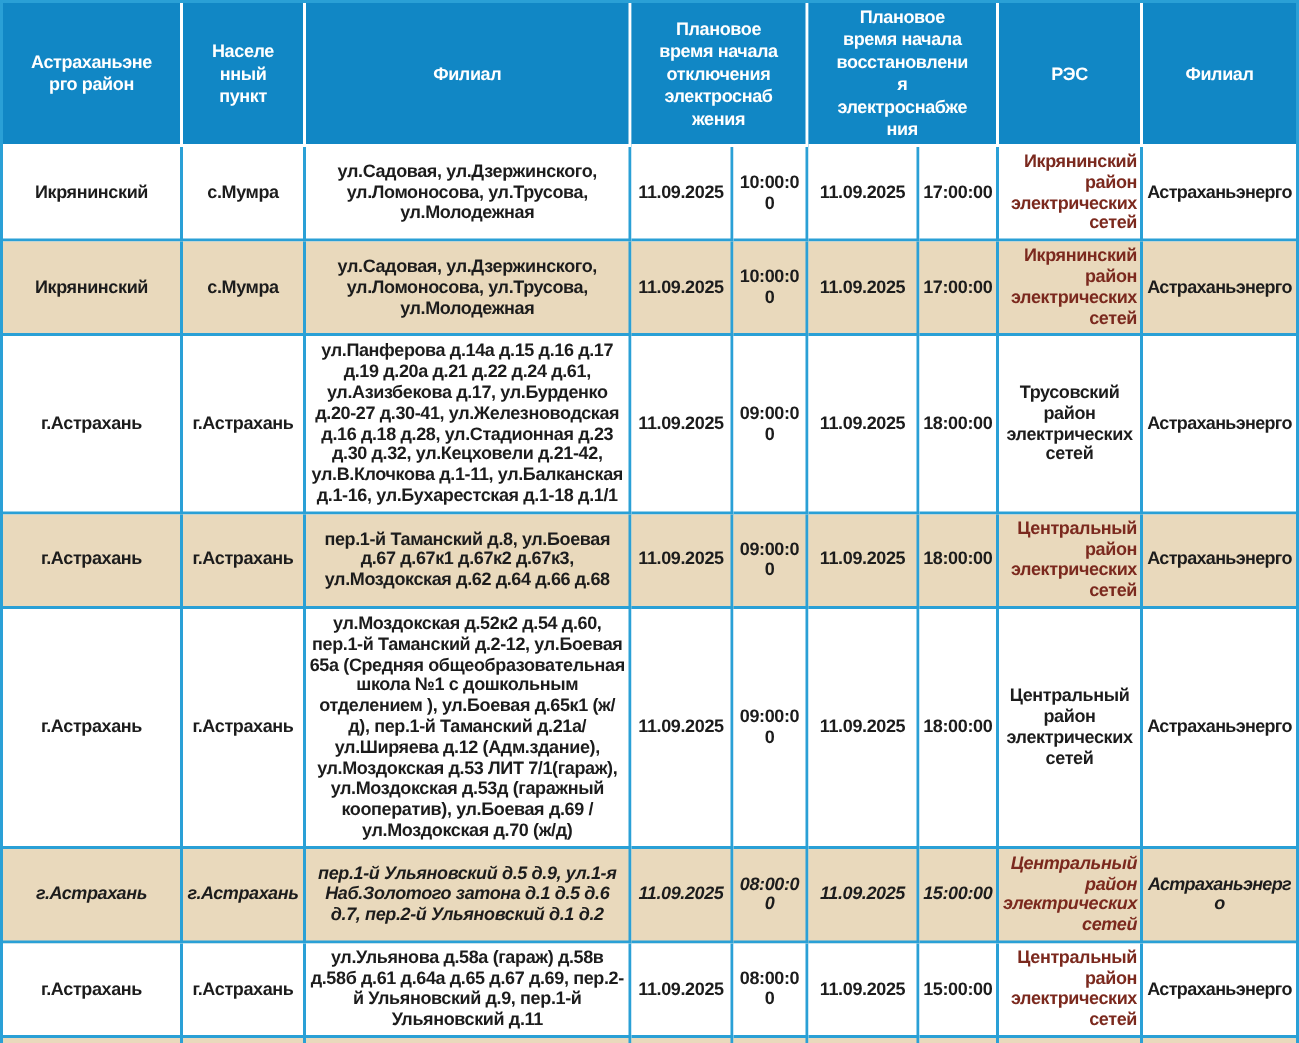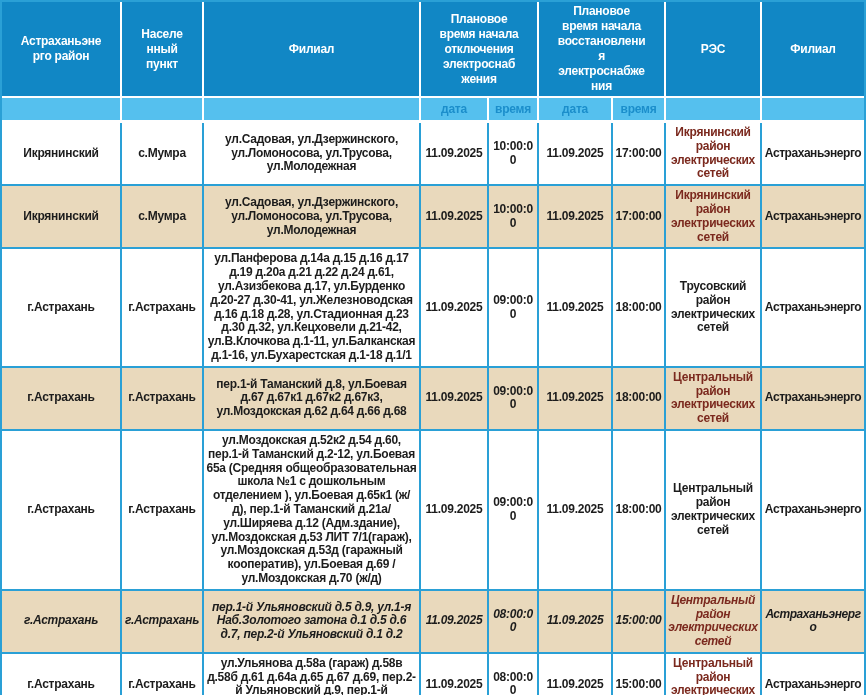--- a/index.html
+++ b/index.html
@@ -15,21 +15,21 @@
   th.sub{background:#55c0ee;color:#1b8ecb;font-size:12px;font-weight:600;height:25px;
          padding:1px 2px;border-right:2px solid #ffffff;border-bottom:3px solid #ffffff;}
   th.sub:last-child{border-right:none;}
   
   td{font-size:12px;font-weight:700;color:#1c1c1c;line-height:1.15;padding:3px 2px;
      border-right:2px solid #2aa0d6;border-bottom:2px solid #2aa0d6;}
   td:last-child{border-right:none;}
   tr.last td{border-bottom:none;}
   tr.white td{background:#ffffff;}
   tr.beige td{background:#e9d9bc;}
-  td.res-red{color:#7b291e;}
+  td.res-red{color:#7b291e;text-align:right;}
   td.cell-branch{letter-spacing:-0.45px;}
   tr.row-r1 td{height:57px;}  tr.row-r2 td{height:56px;}
   tr.row-r4 td{height:54px;}  tr.row-r6 td{height:54px;font-style:italic;}
   tr.row-r8 td{height:54px;}
 </style>
 </head>
 <body>
 
 <div class="page">
   <div class="tbl-wrap">
@@ -47,31 +47,20 @@
       </colgroup>
       <thead>
         <tr>
           <th class="hd">Астраханьэнерго район</th>
           <th class="hd">Населенный пункт</th>
           <th class="hd">Филиал</th>
           <th class="hd" colspan="2">Плановое время начала отключения электроснабжения</th>
           <th class="hd" colspan="2">Плановое время начала восстановления электроснабжения</th>
           <th class="hd">РЭС</th>
           <th class="hd">Филиал</th>
-        </tr>
-        <tr>
-          <th class="sub"></th>
-          <th class="sub"></th>
-          <th class="sub"></th>
-          <th class="sub">дата</th>
-          <th class="sub">время</th>
-          <th class="sub">дата</th>
-          <th class="sub">время</th>
-          <th class="sub"></th>
-          <th class="sub"></th>
         </tr>
       </thead>
       <tbody id="rows">
           <tr class="white row-r1">
     <td>Икрянинский</td>
     <td>с.Мумра</td>
     <td>ул.Садовая, ул.Дзержинского, ул.Ломоносова, ул.Трусова, ул.Молодежная</td>
     <td>11.09.2025</td>
     <td>10:00:00</td>
     <td>11.09.2025</td>

